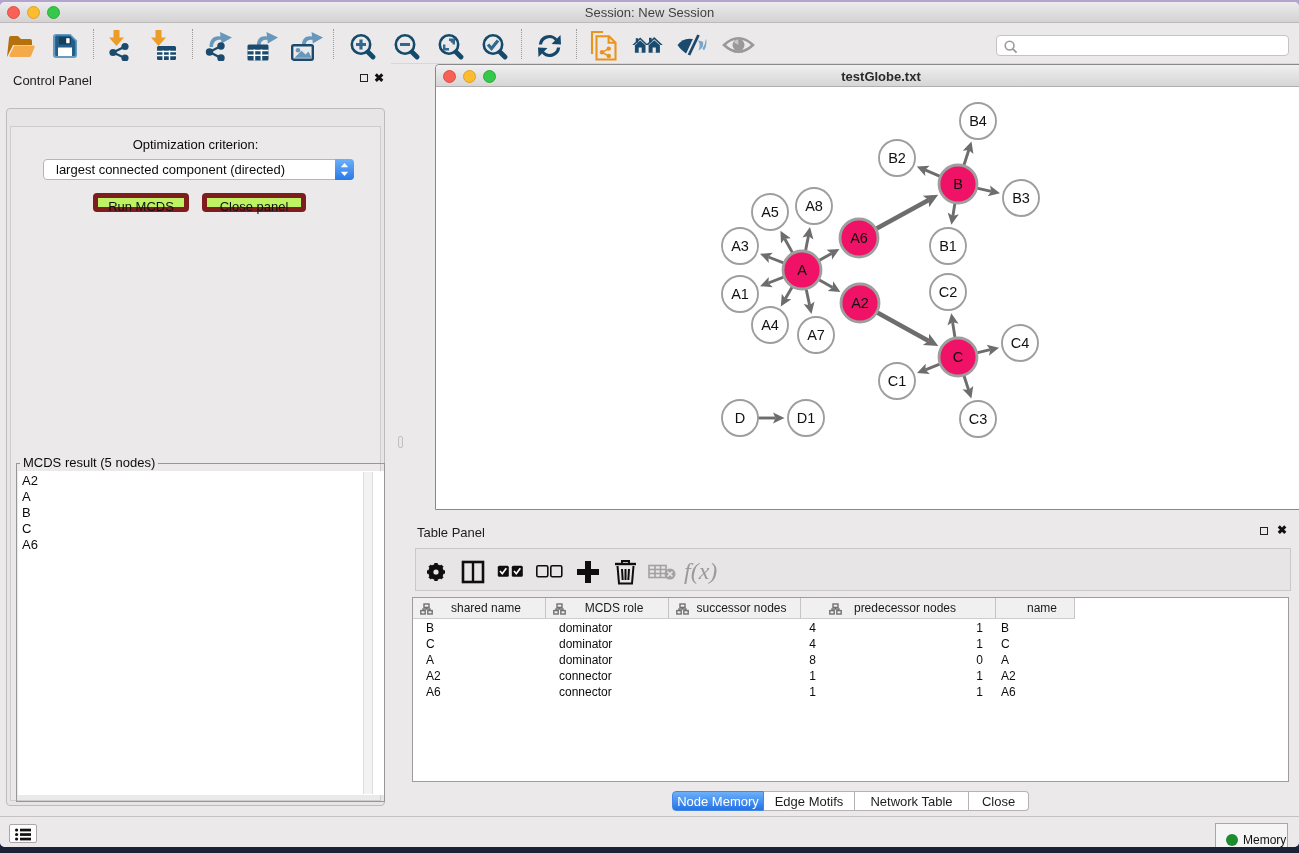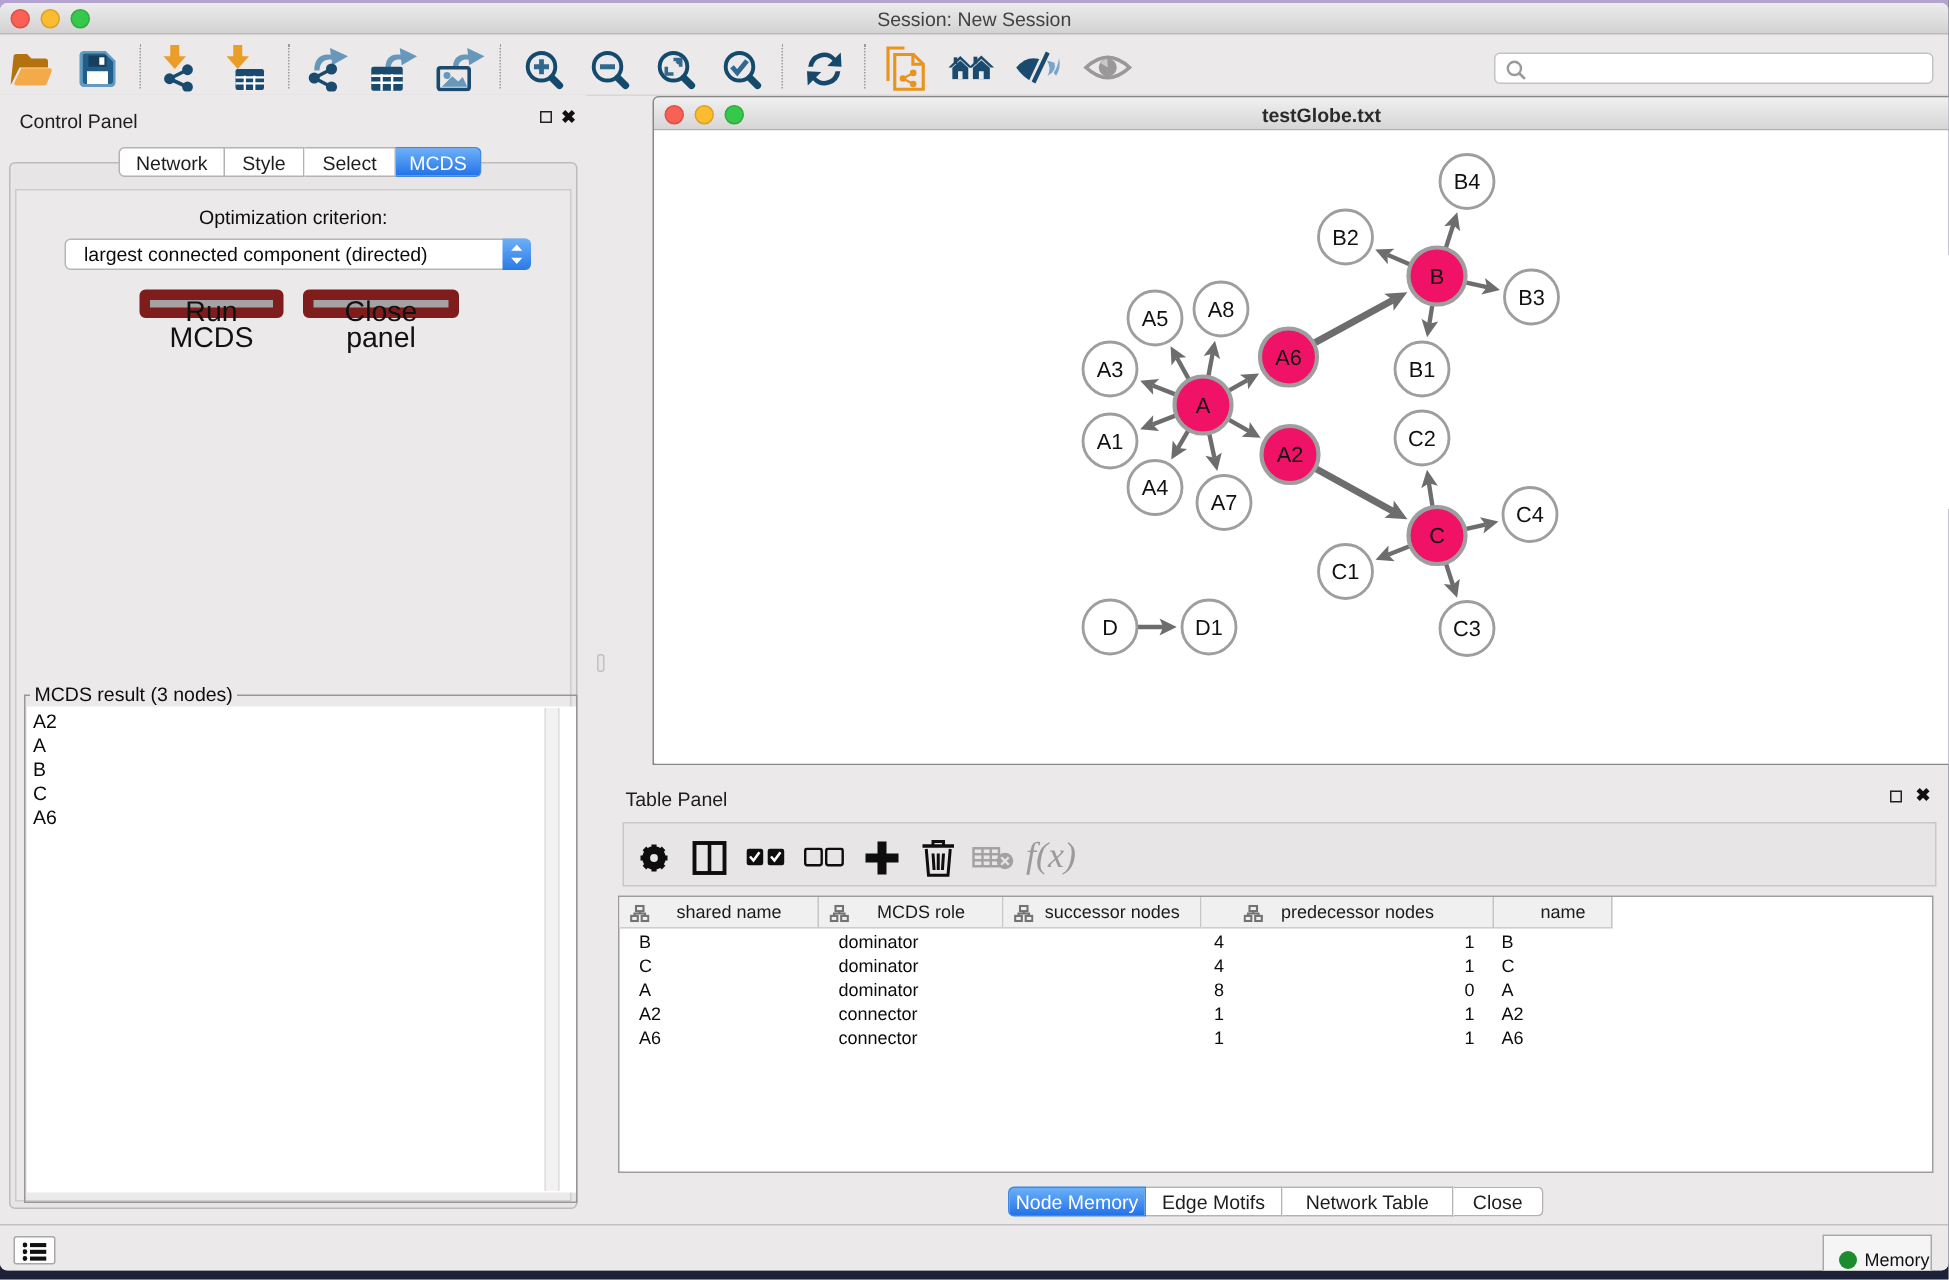--- a/index.html
+++ b/index.html
@@ -48,22 +48,22 @@
   .tab.sel { background:linear-gradient(#6cb0f9,#2373e8); color:#fff; border-color:#4287e2; }
   #cp-outer {
     position:absolute; left:6px; top:45px; width:379px; height:698px;
     border:1px solid #bdbbbb; border-radius:4px; background:#e7e5e5;
   }
   #cp-inner {
     position:absolute; left:3px; top:17px; width:371px; height:675px;
     border:1px solid #cecccc; background:#ebe9e9;
   }
   .btn {
-    position:absolute; height:19px; background:#a3a3a3; border:7px solid #7f1d1d;
-    border-radius:4px; font-size:19px; color:#111; text-align:center; line-height:17px;
+    position:absolute; height:19px; background:#bef264; border:5px solid #7f1d1d;
+    border-radius:4px; font-size:13px; color:#111; text-align:center; line-height:17px;
   }
   #combo {
     position:absolute; left:43px; top:96px; width:311px; height:21px;
     background:#fff; border:1px solid #b7b5b5; border-radius:4px;
   }
   #combo-text { position:absolute; left:12px; top:2px; font-size:13px; color:#0c0c0c; }
   #combo-step {
     position:absolute; right:-1px; top:-1px; width:19px; height:21px;
     background:linear-gradient(#6db0f9,#2a79e5); border-radius:0 4px 4px 0;
   }
@@ -278,41 +278,35 @@
       <svg width="14" height="14" viewBox="0 0 14 14" style="position:absolute;left:7px;top:4px;">
         <circle cx="5.6" cy="5.6" r="4.4" fill="none" stroke="#9b9999" stroke-width="1.6"></circle>
         <line x1="8.8" y1="8.8" x2="12.6" y2="12.6" stroke="#9b9999" stroke-width="1.8"></line>
       </svg>
     </div>
   </div>
   <div id="cpanel">
     <div class="panel-title abs" style="left:13px; top:10px;">Control Panel</div>
     <div class="winbtn-sq" style="left:360px; top:11px;"></div>
     <div class="winbtn-x" style="left:374px; top:8px;">✖</div>
-    <div class="tabrow" style="left:79px; top:35px;">
-      <div class="tab first" style="width:71px;">Network</div>
-        <div class="tab" style="width:53px;">Style</div>
-        <div class="tab" style="width:61px;">Select</div>
-        <div class="tab sel last" style="width:57px;">MCDS</div>
-    </div>
     <div id="cp-outer">
         <div id="cp-inner"></div>
       </div>
     <div class="abs" style="left:0; top:74px; width:391px; text-align:center; font-size:13px; color:#0c0c0c;">Optimization criterion:</div>
     <div id="combo">
       <span id="combo-text">largest connected component (directed)</span>
       <span id="combo-step"><svg width="19" height="21" viewBox="0 0 19 21">
         <path d="M9.5 4 L13.2 8.2 L5.8 8.2 Z" fill="#fff"></path>
         <path d="M9.5 17 L13.2 12.8 L5.8 12.8 Z" fill="#fff"></path>
       </svg></span>
     </div>
     <div class="btn" style="left:93px; top:130px; width:96px;">Run MCDS</div>
     <div class="btn" style="left:202px; top:130px; width:104px;">Close panel</div>
     <div id="mcds-fs">
-      <div id="mcds-legend">MCDS result (3 nodes)</div>
+      <div id="mcds-legend">MCDS result (5 nodes)</div>
       <div id="mcds-list">A2<br>A<br>B<br>C<br>A6</div>
       <div id="mcds-scroll"></div>
     </div>
   </div>
   <div id="netwin">
     <div id="nettitle">
       <div class="tl t-red" style="left:7px;top:5px;"></div>
       <div class="tl t-yel" style="left:27px;top:5px;"></div>
       <div class="tl t-grn" style="left:47px;top:5px;"></div>
       <div style="position:absolute;top:4px;width:100%;text-align:center;font-size:13px;font-weight:bold;color:#2a2a2a;">testGlobe.txt</div>

